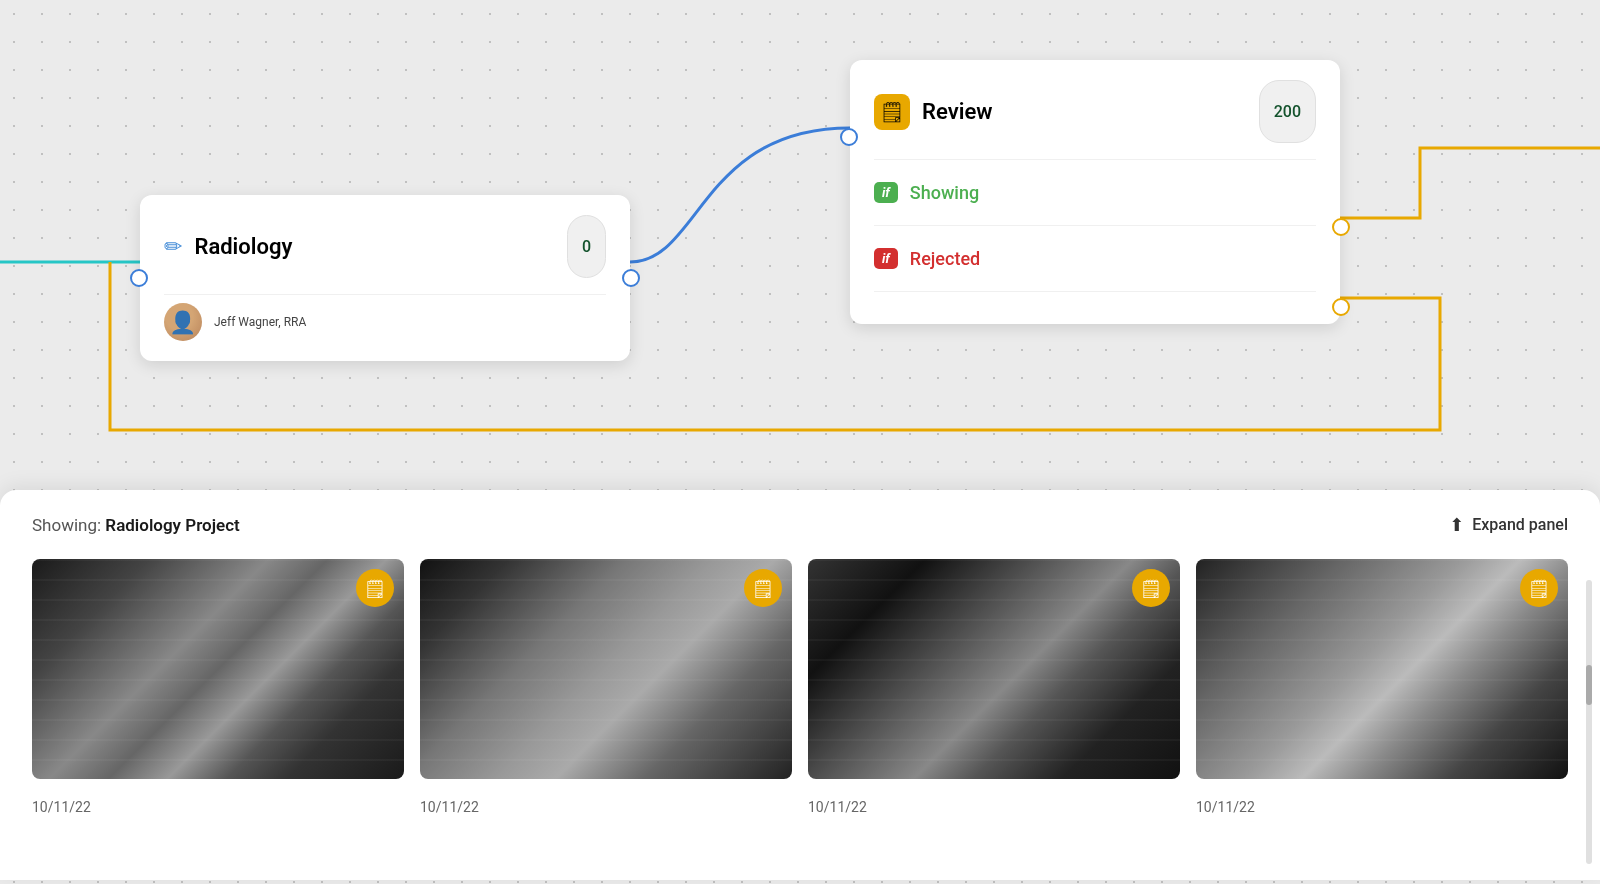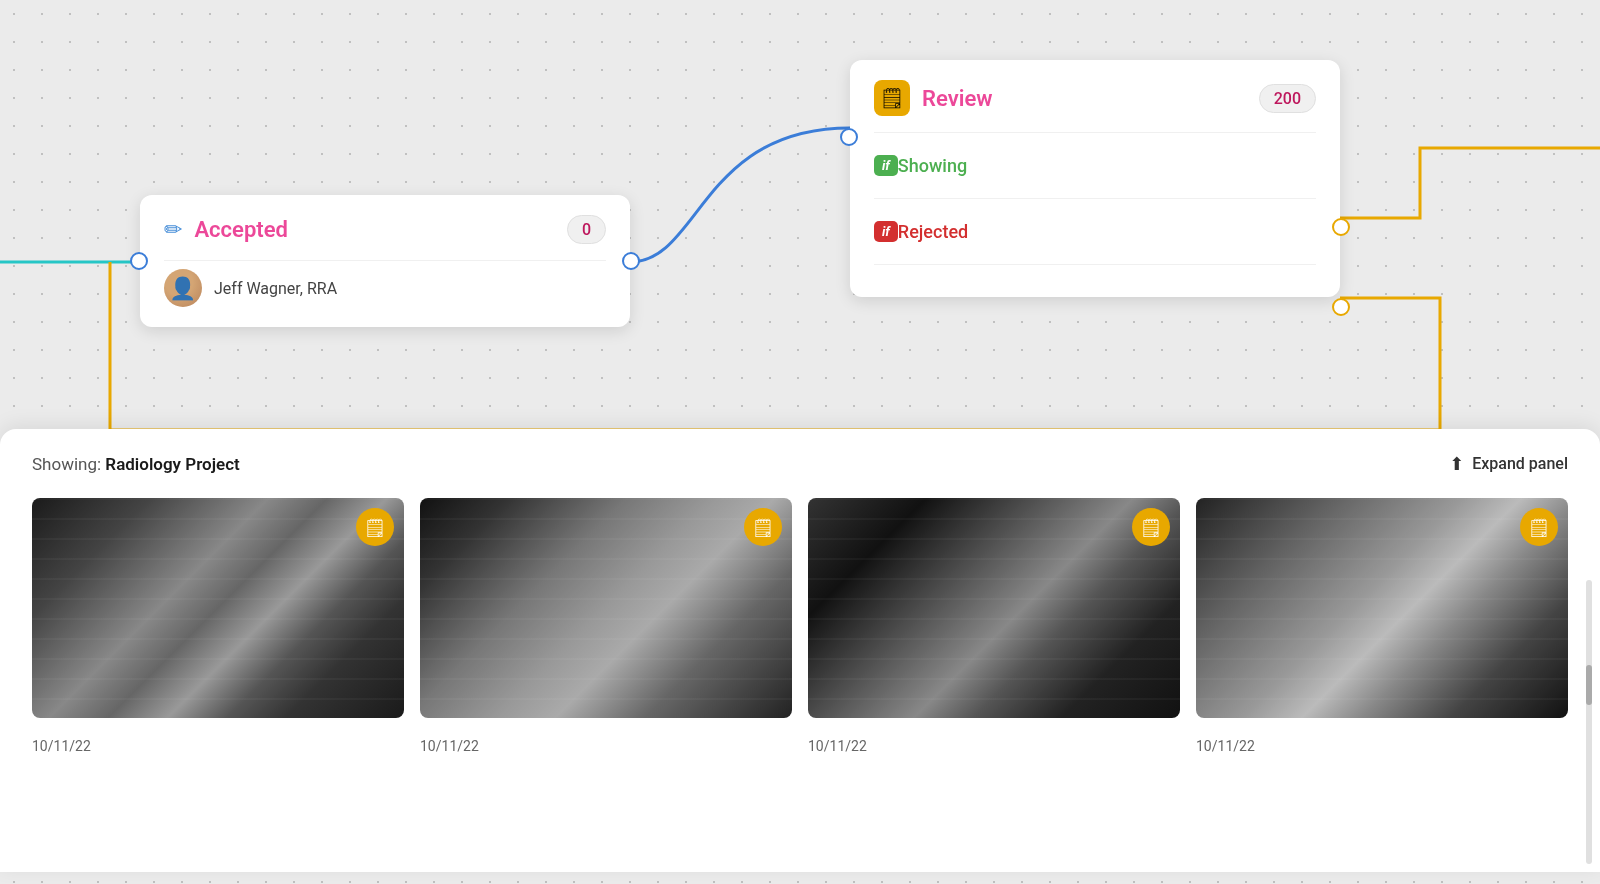--- a/index.html
+++ b/index.html
@@ -56,30 +56,30 @@
     }
 
     .node-icon-pencil {
       color: #4A90D9;
       font-size: 22px;
     }
 
     .node-title {
       font-size: 22px;
       font-weight: 600;
-      color: #ec4899;
+      color: #000000;
     }
 
     .node-badge {
       background: #f0f0f0;
       border-radius: 20px;
-      padding: 4px 14px;
+      padding: 21px 14px;
       font-size: 16px;
       font-weight: 500;
-      color: #be185d;
+      color: #14532d;
       border: 1px solid #e0e0e0;
     }
 
     .node-connector-left {
       position: absolute;
       left: -10px;
       top: 50%;
       transform: translateY(-50%);
       width: 18px;
       height: 18px;
@@ -115,21 +115,21 @@
       background: #bbb;
       overflow: hidden;
       flex-shrink: 0;
       display: flex;
       align-items: center;
       justify-content: center;
       font-size: 18px;
     }
 
     .user-name {
-      font-size: 16px;
+      font-size: 12px;
       color: #444;
     }
 
     
     .review-node {
       position: absolute;
       top: 60px;
       left: 850px;
       width: 490px;
       background: white;
@@ -177,21 +177,21 @@
     }
 
     .divider {
       height: 1px;
       background: #f0f0f0;
       margin: 12px 0;
     }
 
     .if-row {
       display: flex;
-      gap: 0;
+      gap: 12px;
       padding: 10px 0;
     }
 
     .if-badge {
       background: #4CAF50;
       color: white;
       font-size: 13px;
       font-weight: 700;
       padding: 3px 8px;
       border-radius: 5px;
@@ -206,24 +206,24 @@
       font-size: 18px;
       font-weight: 500;
     }
 
     .if-label.accepted-color { color: #4CAF50; }
     .if-label.rejected-color { color: #D32F2F; }
 
     
     .bottom-panel {
       position: absolute;
-      bottom: 12px;
+      bottom: 4px;
       left: 0;
       right: 0;
-      height: 443px;
+      height: 390px;
       background: white;
       border-radius: 16px 16px 0 0;
       box-shadow: 0 -4px 20px rgba(0,0,0,0.08);
       padding: 24px 32px;
     }
 
     .panel-header {
       display: flex;
       align-items: center;
       justify-content: space-between;
@@ -378,21 +378,21 @@
   <path d="M 1340 218 L 1420 218 L 1420 148 L 1600 148" stroke="#E8A800" stroke-width="3" fill="none"></path>
 
   <path d="M 1340 298 L 1440 298 L 1440 430 L 110 430 L 110 262" stroke="#E8A800" stroke-width="3" fill="none"></path>
 </svg>
 
 <div class="annotate-node">
   <div class="node-connector-left"></div>
   <div class="node-header">
     <div class="node-title-group">
       <span class="node-icon-pencil">✏</span>
-      <span class="node-title">Accepted</span>
+      <span class="node-title">Radiology</span>
     </div>
     <span class="node-badge">0</span>
   </div>
   <div class="node-user-row">
     <div class="user-avatar avatar-jeff"></div>
     <span class="user-name">Jeff Wagner, RRA</span>
   </div>
   <div class="node-connector-right"></div>
 </div>
 

